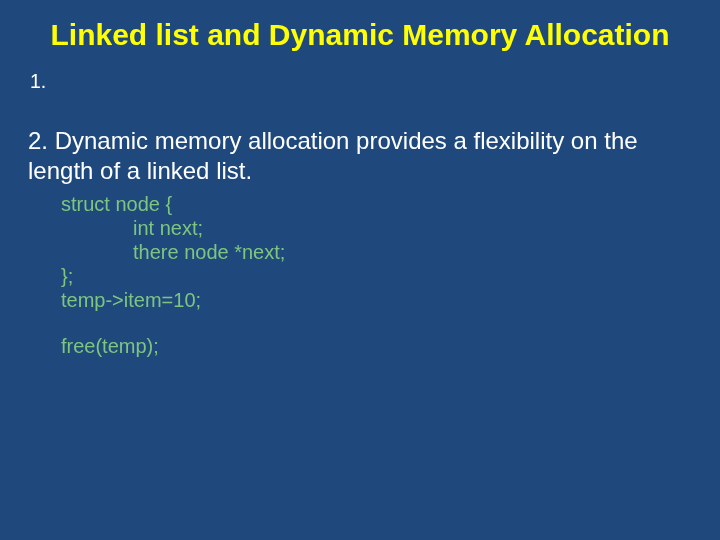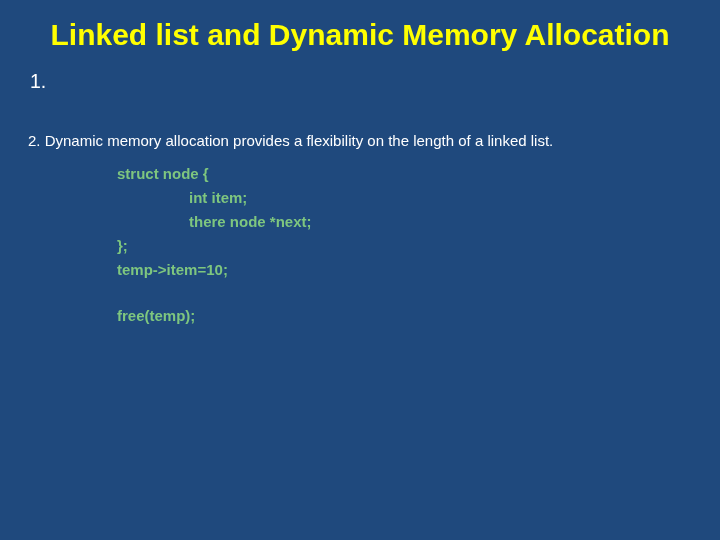--- a/index.html
+++ b/index.html
@@ -36,37 +36,36 @@
     line-height: 26px;
   }
   .item1 .num {
     width: 33px;
     flex: 0 0 auto;
   }
   .para {
     margin: 0;
     margin-left: 28px;
     color: var(--body-text, #FFFFFF);
-    font-size: 15px;
+    font-size: 24px;
   }
   .p2 {
     margin-top: 32px;
     max-width: 645px;
     line-height: 30px;
   }
   .p3 {
     margin-top: 28px;
     line-height: 26px;
   }
   .code {
     margin-top: 6px;
-    margin-left: 117px;
+    margin-left: 61px;
     color: var(--code-text, #7EC67F);
-    font-size: 15px;
-    font-weight: bold;
+    font-size: 20px;
   }
   .code-line {
     line-height: 24px;
     white-space: pre;
   }
   .code-line.indent {
     margin-left: 72px;
   }
   .code-line.gap-lg {
     margin-top: 28px;
@@ -84,20 +83,20 @@
 
   <div class="item1">
     <span class="num">1.</span>
   </div>
 
   <p class="para p2">2. Dynamic memory allocation provides a flexibility on the length of a linked list.</p>
 
 
   <div class="code">
     <div class="code-line">struct node {</div>
-    <div class="code-line indent">int item;</div>
+    <div class="code-line indent">int next;</div>
     <div class="code-line indent">there node *next;</div>
     <div class="code-line">};</div>
     <div class="code-line">temp-&gt;item=10;</div>
     <div class="code-line gap-md">free(temp);</div>
   </div>
 
 </div>
 
 </body></html>

